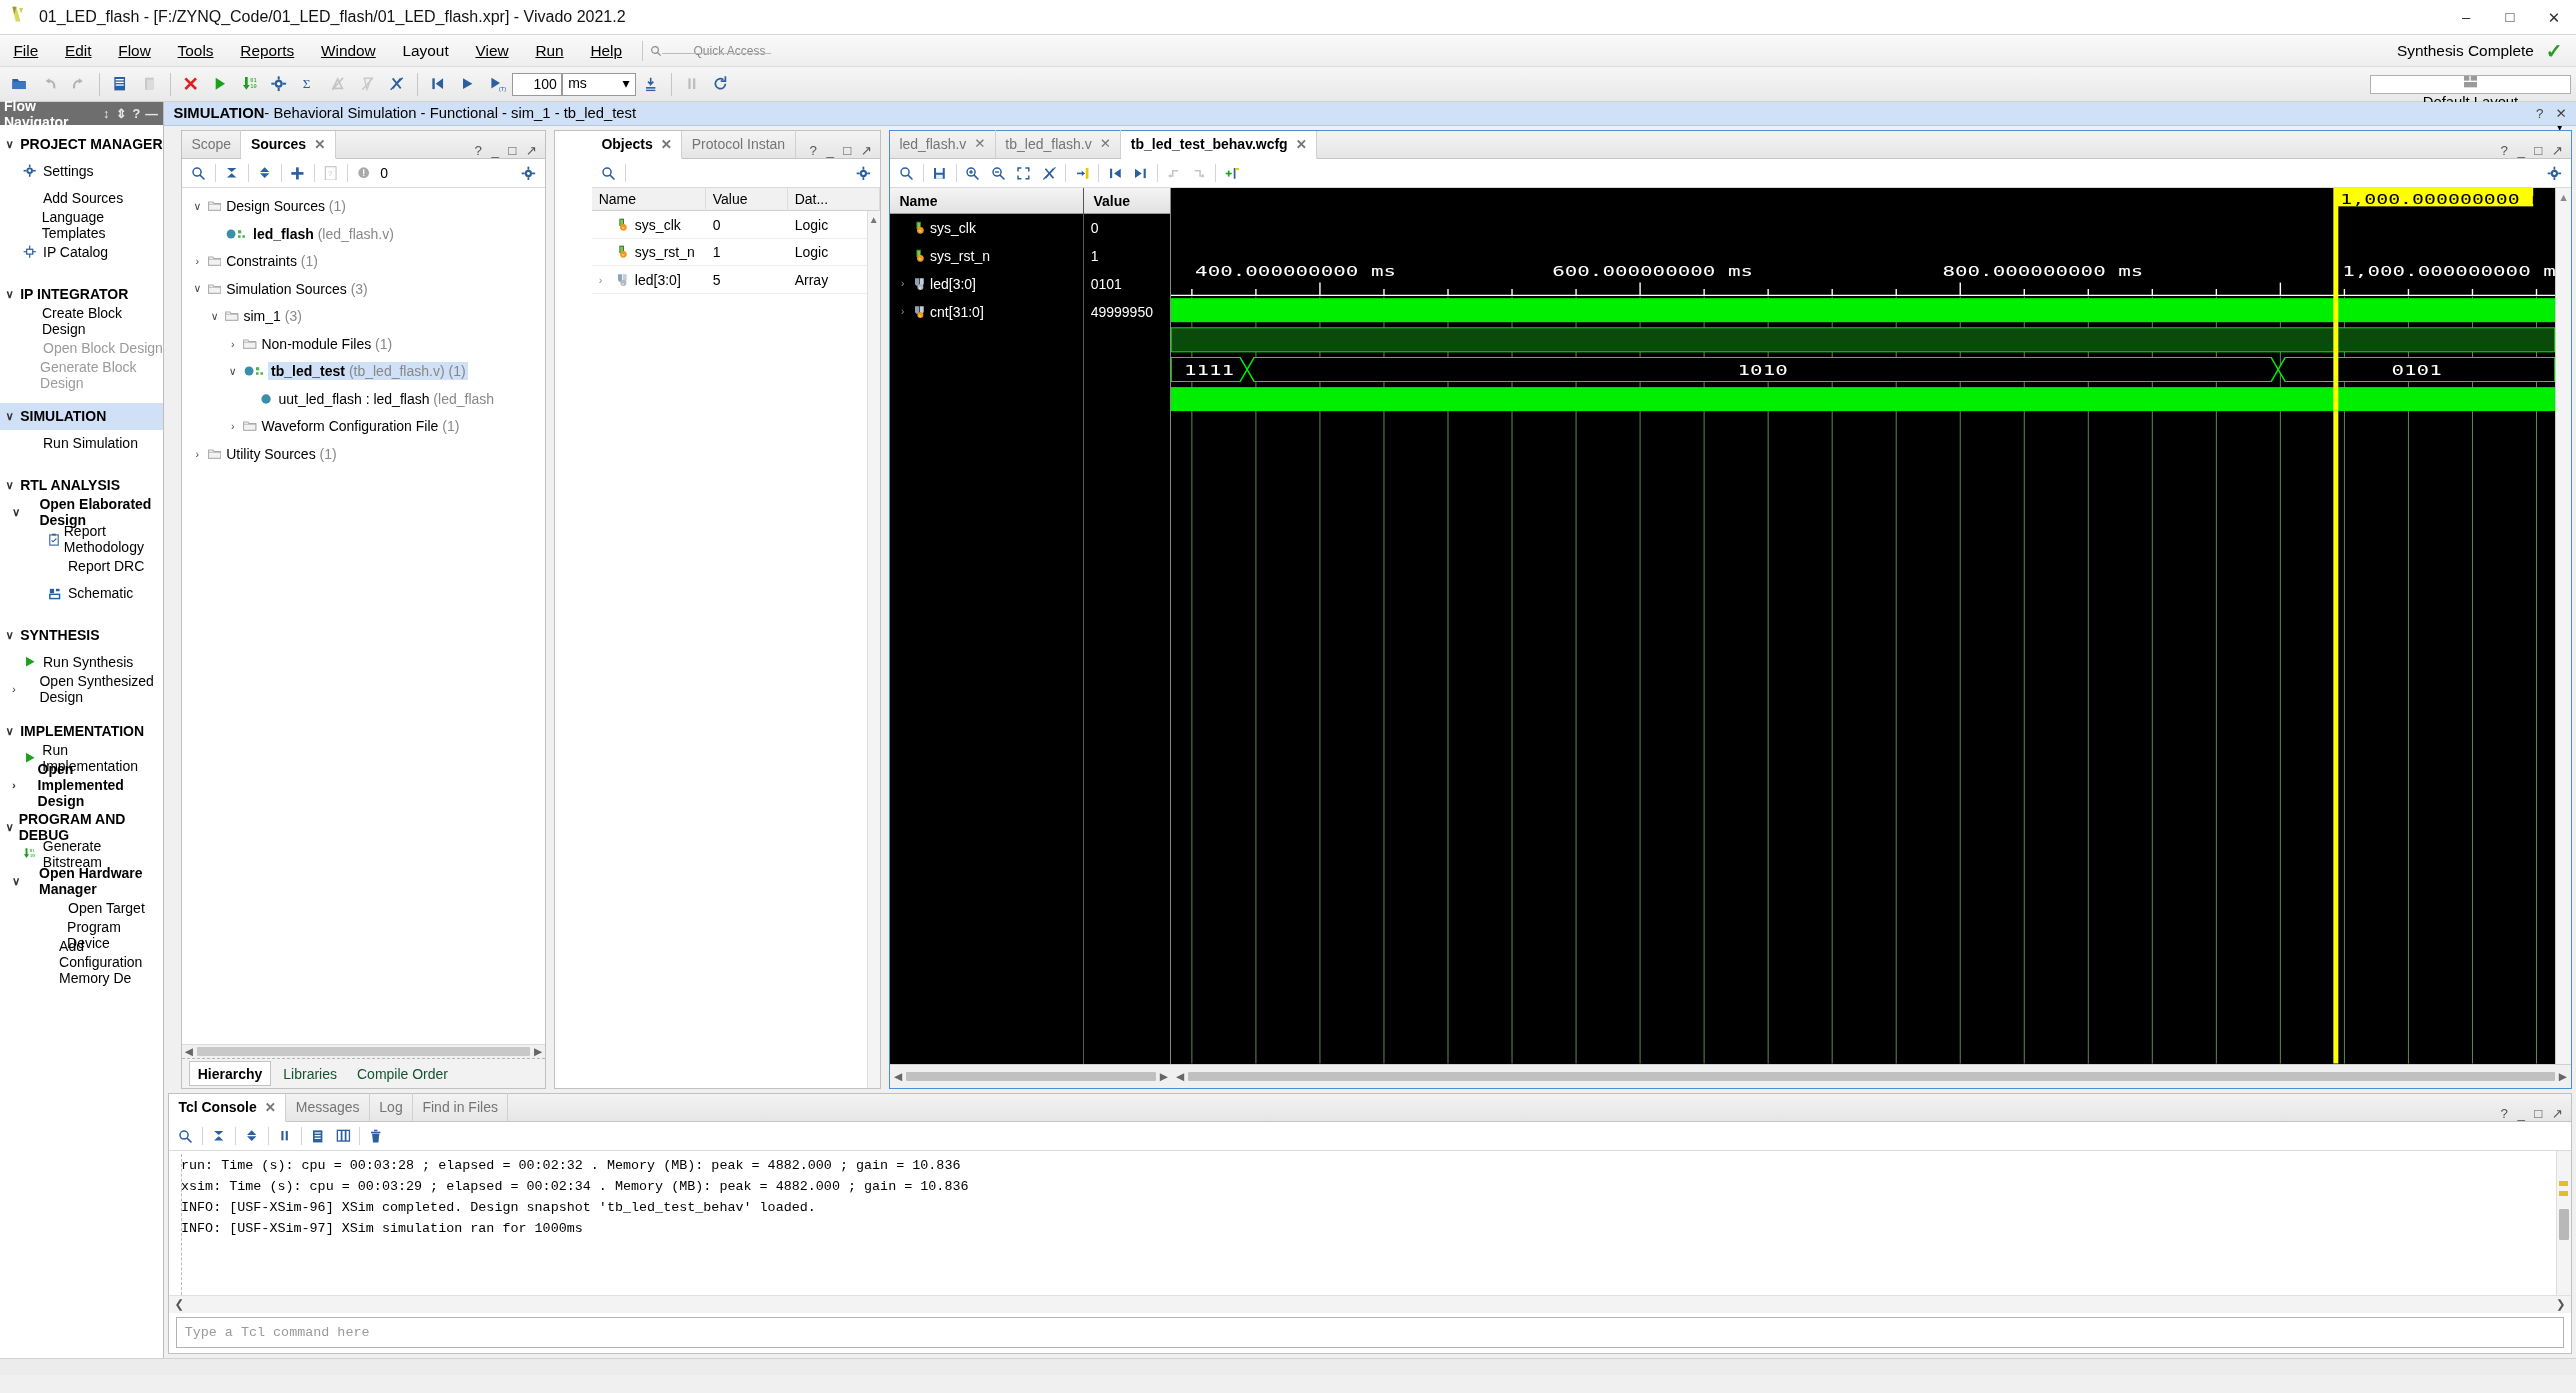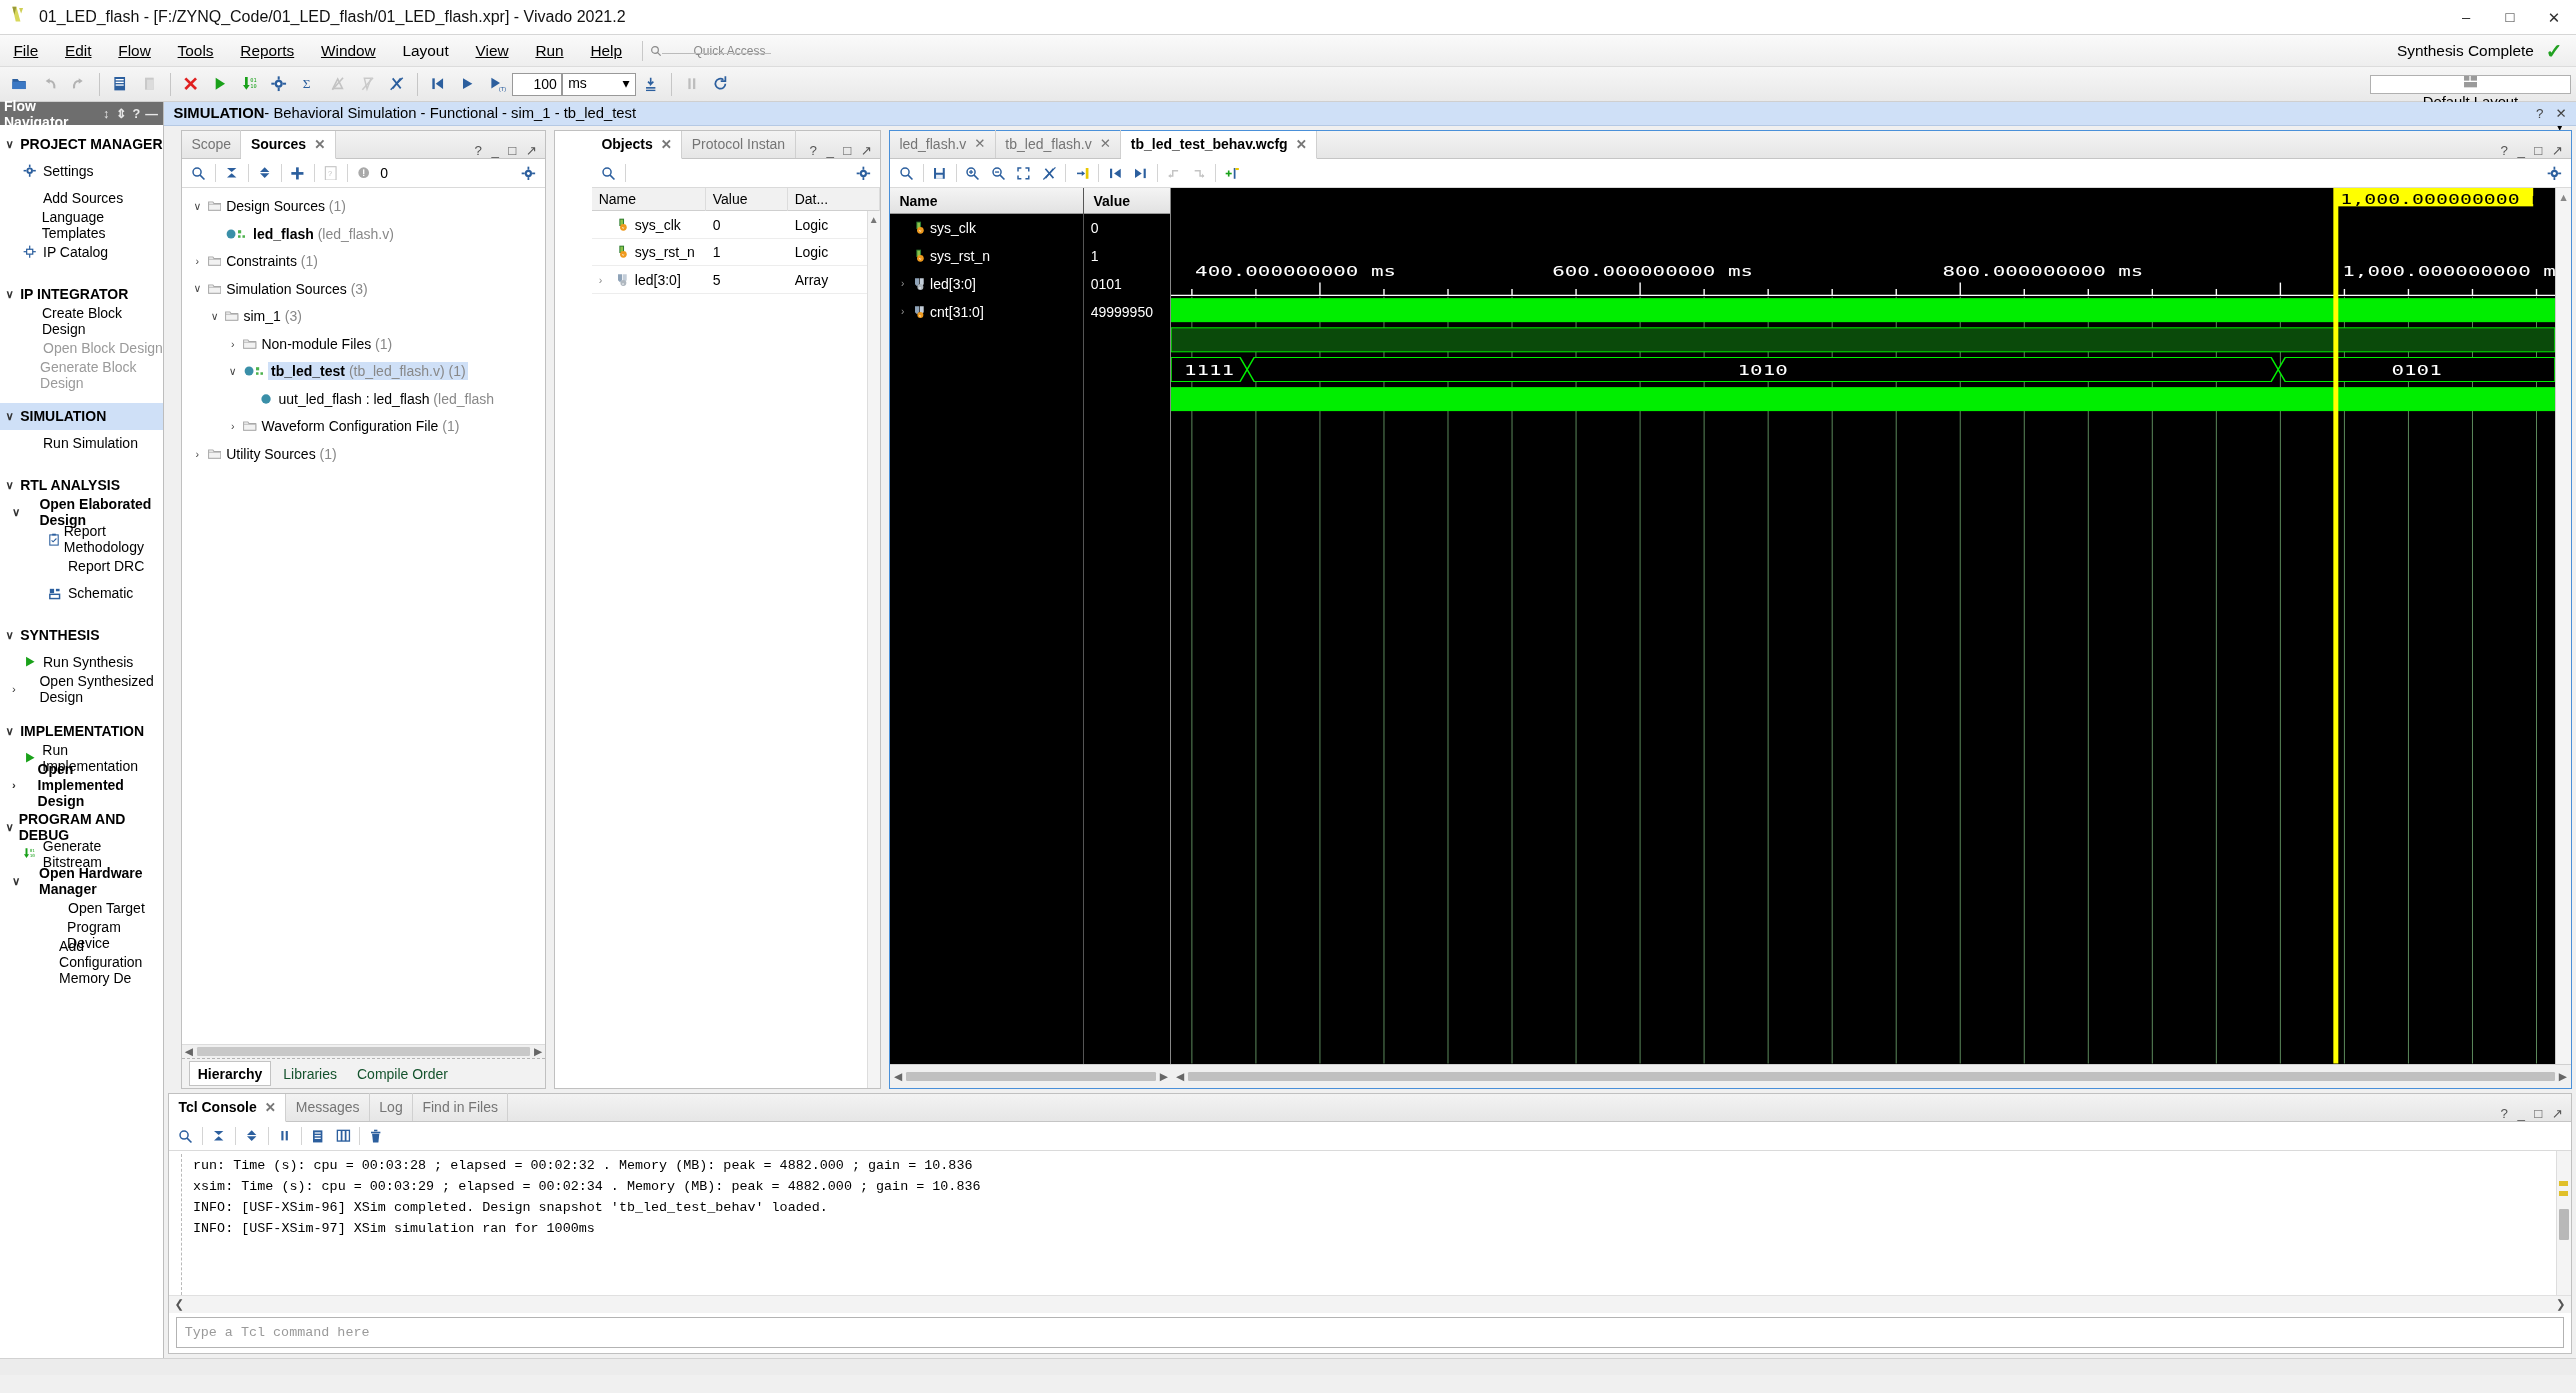--- a/index.html
+++ b/index.html
@@ -153,21 +153,21 @@
   .wv-scroll-row { height:24px; display:flex; background:#f0f0f0;
     border-top:0.7px solid #d0d0d0; align-items:center; }
   .wv-scroll-row .seg { display:flex; align-items:center; height:24px; }
   .wv-scroll-row .bar { height:9.4px; background:#c0c0c0; border-radius:1.3px; }
 
   
   .console { height:280px; margin:0 4px 4px 4px; border:0.7px solid #c0c0c0;
     background:#fff; display:flex; flex-direction:column; }
   .con-out { flex:1; background:#fff; overflow:hidden; position:relative;
     font-family:"Liberation Mono", monospace; font-size:13.4px; padding:4px 0 0 0; }
-  .con-line { display:flex; align-items:center; height:21px; padding-left:24px;
+  .con-line { display:flex; align-items:center; height:21px; padding-left:12px;
     white-space:nowrap; }
   .con-gutter { position:absolute; left:12px; top:2.7px; bottom:0; width:1.3px;
     border-left:0.7px dashed #b9b9b9; }
   .con-scrollbar { position:absolute; right:0; top:0; bottom:0; width:14.8px;
     background:#f4f4f4; border-left:0.7px solid #ddd; }
   .con-scrollbar .thumb { position:absolute; right:2px; top:58px; width:10px;
     height:31px; background:#b8b8b8; border-radius:1.3px; }
   .con-mark { position:absolute; right:2.7px; width:9.4px; height:4.7px; }
   .con-hscroll { height:17.4px; background:#f3f3f3; border-top:0.7px solid #e0e0e0;
     display:flex; align-items:center; padding:0 5.4px; color:#555; font-size:11.4px;}

